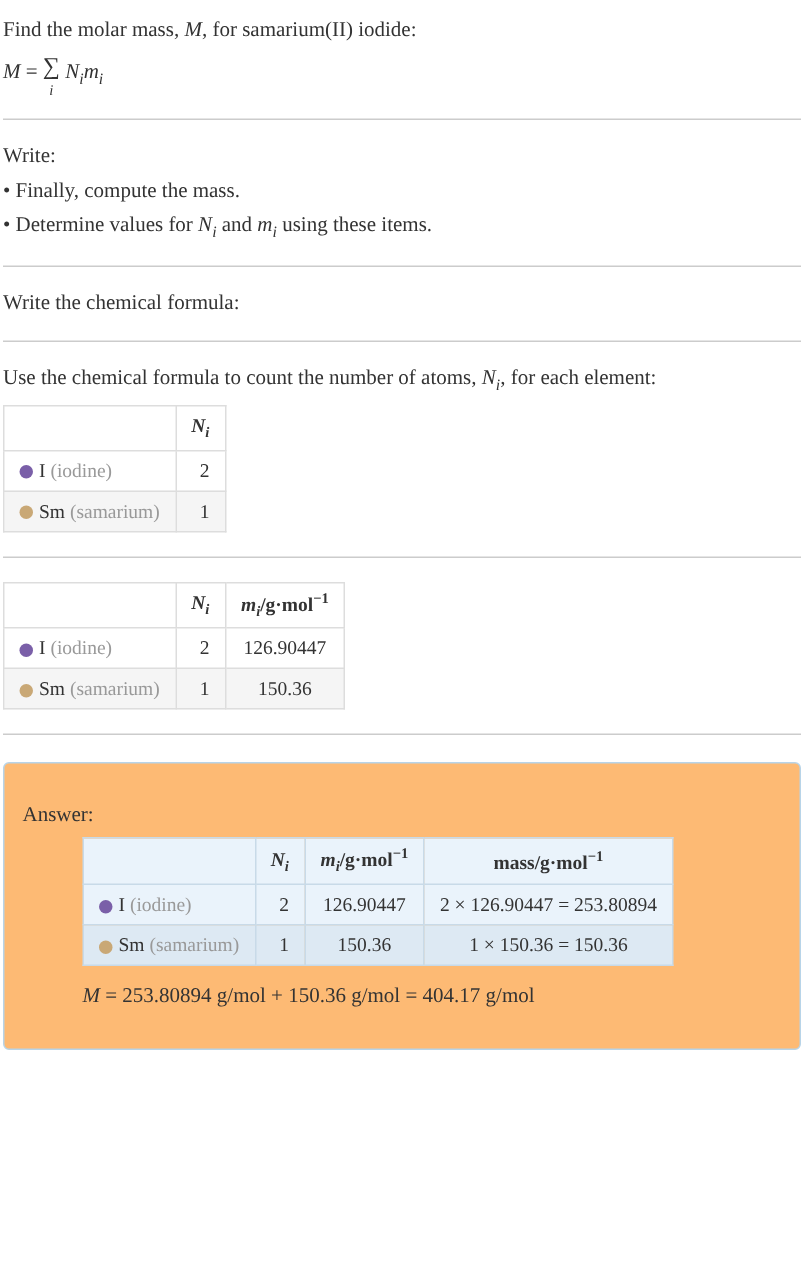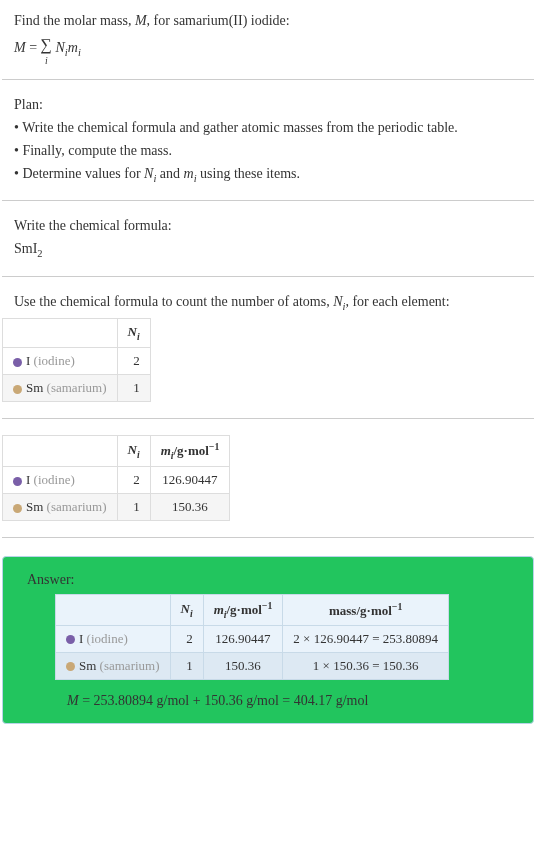--- a/index.html
+++ b/index.html
@@ -17,21 +17,21 @@
     }
     .section {
       padding: 4px 0;
     }
     .divider {
       border-bottom: 1px solid #ccc;
       margin: 8px 0;
     }
     .line {
       line-height: 1.5;
-      margin: 2px 12px;
+      margin: 2px 0;
     }
     .italic {
       font-style: italic;
     }
     .sub {
       vertical-align: sub;
       font-size: 0.75em;
     }
     .sup {
       vertical-align: super;
@@ -92,24 +92,24 @@
     .dot-purple {
       background: #7a5fa8;
     }
     .dot-tan {
       background: #c9a876;
     }
     .gray {
       color: #999;
     }
     .answer-box {
-      background: #22c55e;
+      background: #fdba74;
       border: 1px solid #b8d4e8;
       border-radius: 4px;
-      padding: 10px 12px;
+      padding: 22px 12px;
       margin-top: 6px;
     }
     .answer-box table {
       background: transparent;
     }
     .answer-box tr.odd {
       background: #eaf3fb;
     }
     .answer-box tr.even {
       background: #dde9f3;
@@ -133,35 +133,31 @@
   </div>
   <div class="line formula">
     <span class="italic">M</span><span> = </span><span class="sigma-wrap"><span class="sigma">∑</span><span class="sigma-under">i</span></span>
     <span class="italic">N</span><span class="sub italic">i</span><span class="italic">m</span><span class="sub italic">i</span>
   </div>
 </div>
 
 <div class="divider"></div>
 
 <div class="section">
-  <div class="line">Plan:</div>
-  <div class="line">• Write the chemical formula and gather atomic masses from the periodic table.</div>
+  <div class="line">Write:</div>
   <div class="line">• Finally, compute the mass.</div>
   <div class="line">
     <span>• Determine values for </span><span class="italic">N</span><span class="sub italic">i</span><span> and </span><span class="italic">m</span><span class="sub italic">i</span><span> using these items.</span>
   </div>
 </div>
 
 <div class="divider"></div>
 
 <div class="section">
   <div class="line">Write the chemical formula:</div>
-  <div class="line">
-    <span>SmI</span><span class="sub">2</span>
-  </div>
 </div>
 
 <div class="divider"></div>
 
 <div class="section">
   <div class="line">
     <span>Use the chemical formula to count the number of atoms, </span><span class="italic">N</span><span class="sub italic">i</span><span>, for each element:</span>
   </div>
   <table>
     <tbody>

